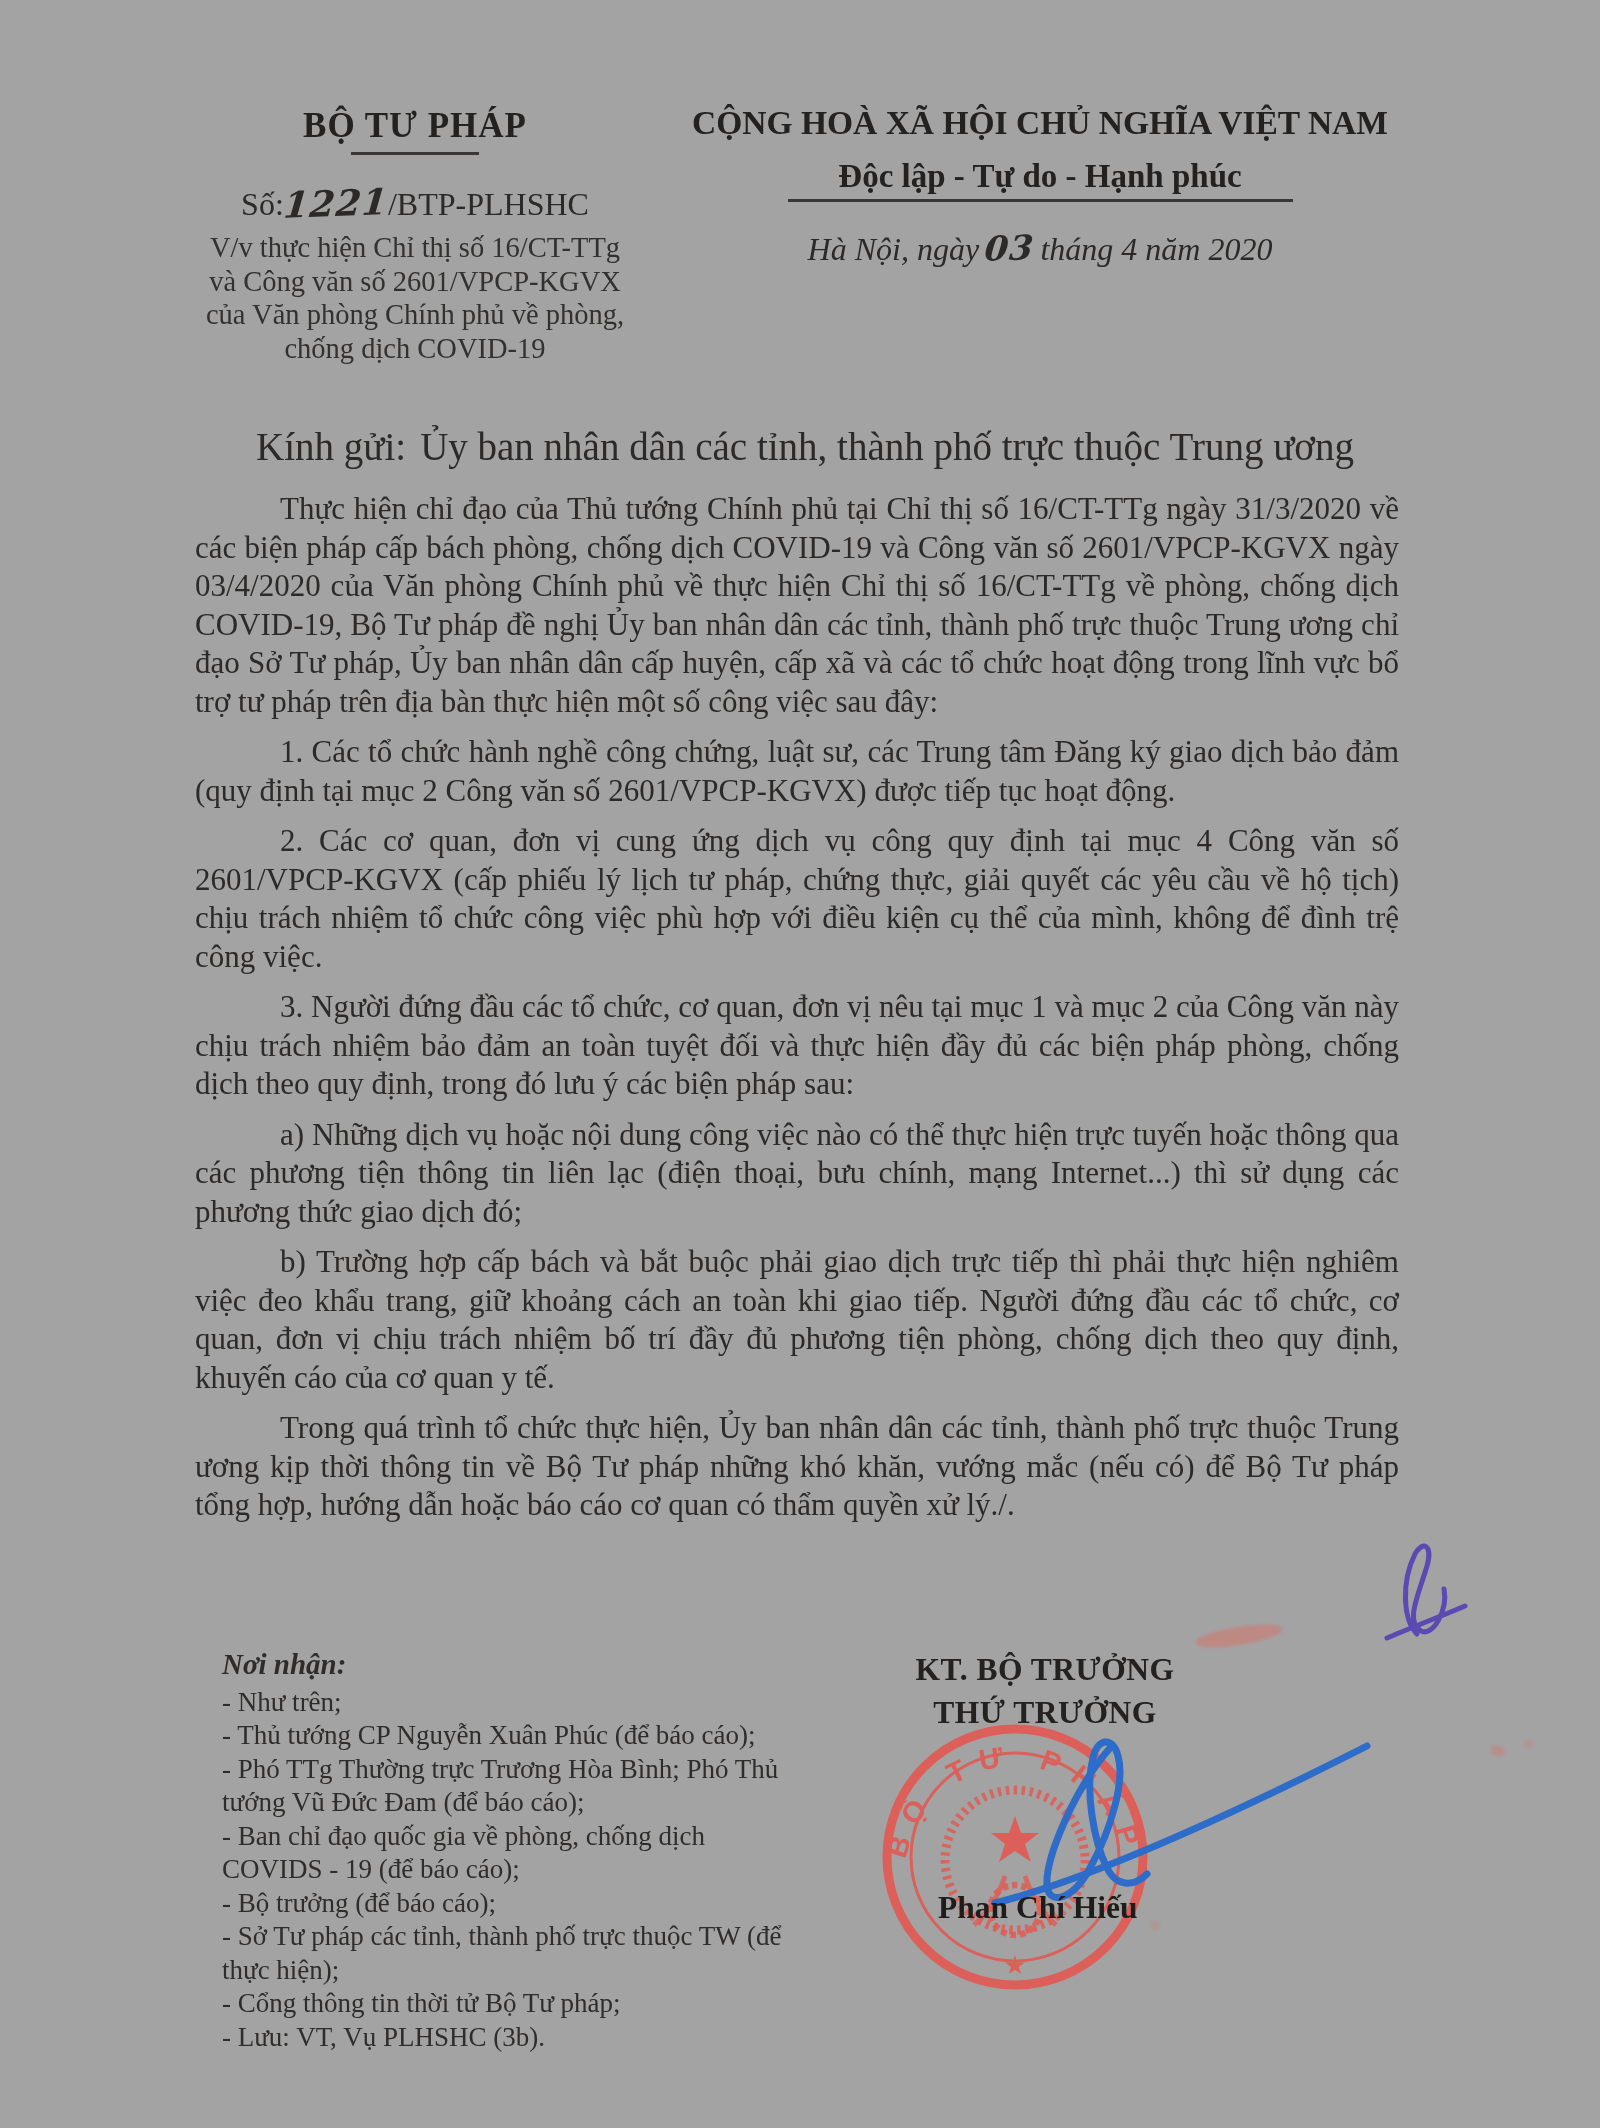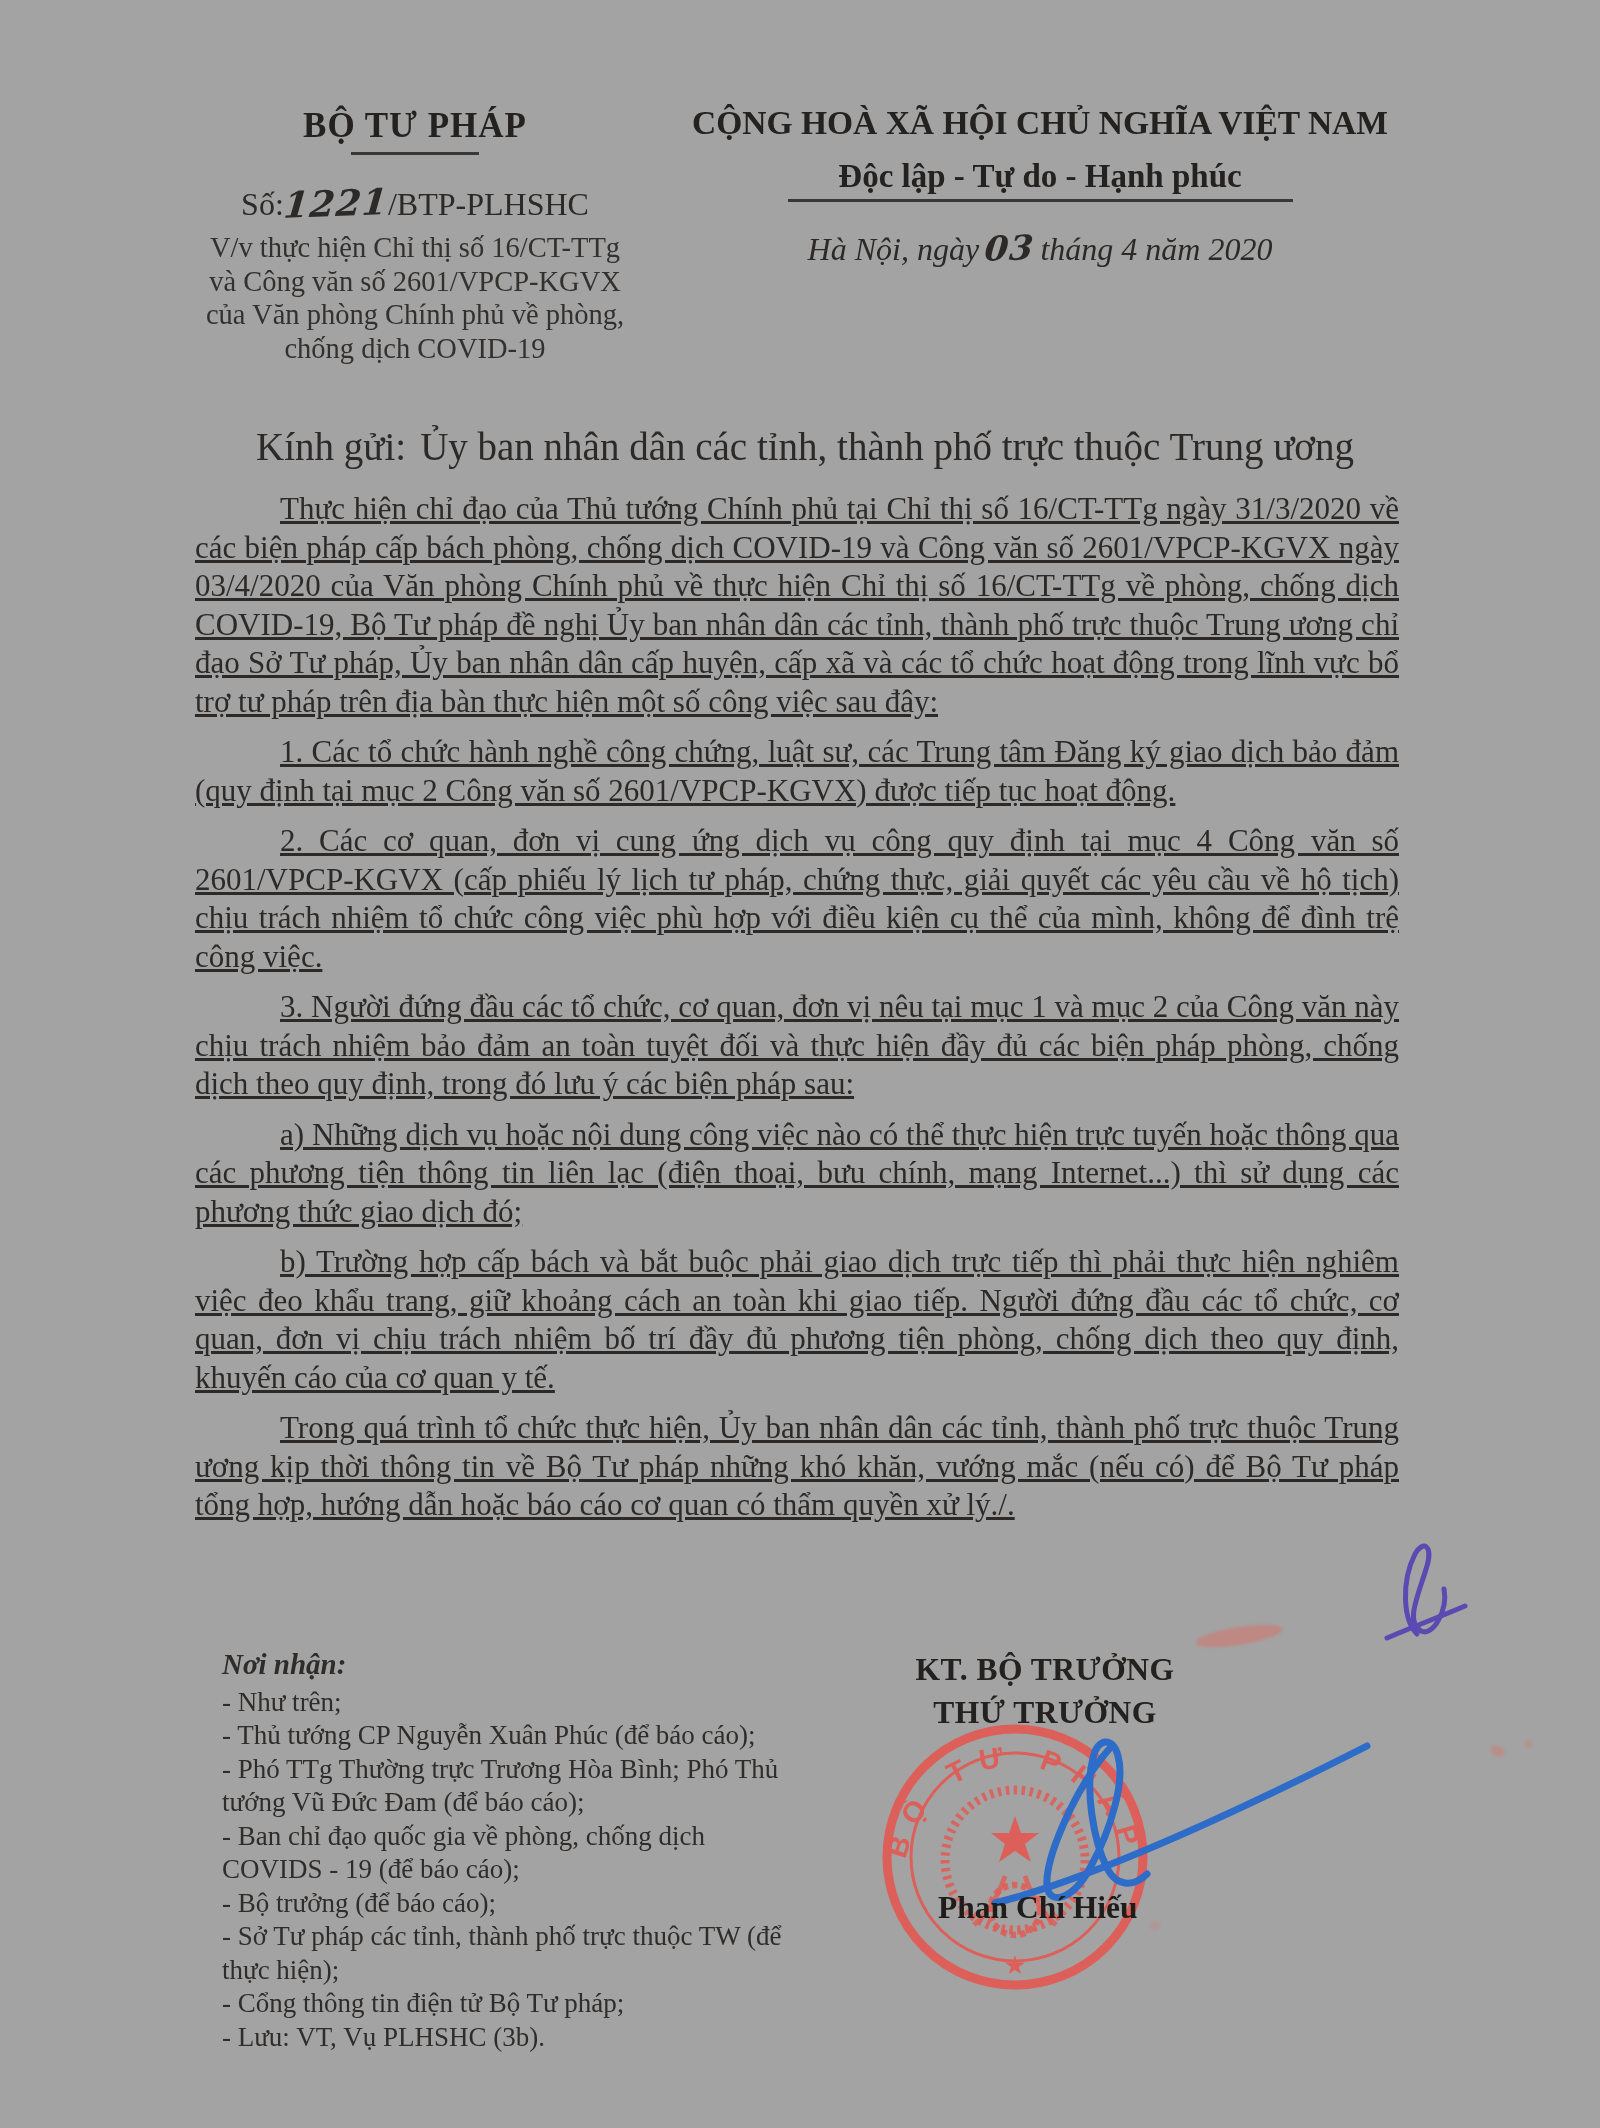--- a/index.html
+++ b/index.html
@@ -23,21 +23,21 @@
   .hdr-right{position:absolute;left:640px;top:104px;width:800px;text-align:center;}
   .country{font-size:33.5px;font-weight:bold;color:#242220;white-space:nowrap;}
   .motto{font-size:33px;font-weight:bold;margin-top:16px;color:#242220;}
   .motto-underline{width:505px;border-bottom:3px solid #3a3836;margin:4px auto 0;}
   .date-line{margin-top:26px;font-size:32px;font-style:italic;white-space:nowrap;}
   .date-line .hand{font-size:34px;margin:0 6px;}
   
   .salutation{position:absolute;left:195px;top:424px;width:1220px;text-align:center;font-size:39px;}
   .salutation .sal-label{margin-right:14px;}
   .doc-body{position:absolute;left:195px;top:490px;width:1220px;font-size:31px;line-height:38.5px;text-align:justify;}
-  .doc-body p{margin:0 16px 12px 0;text-indent:85px;text-decoration:underline;}
+  .doc-body p{margin:0 16px 12px 0;text-indent:85px;}
   
   .recipients{position:absolute;left:222px;top:1648px;width:590px;font-size:27px;line-height:33.5px;color:#2f2d2b;}
   .recipients-title{font-size:29px;font-weight:bold;font-style:italic;margin-bottom:4px;}
   .recipient-item{margin:0;}
   .sig-heading{position:absolute;left:845px;top:1652px;width:400px;text-align:center;color:#242220;}
   .sig-line1{font-size:31.5px;font-weight:bold;letter-spacing:.5px;}
   .sig-line2{font-size:31.5px;font-weight:bold;letter-spacing:.5px;margin-top:7px;}
   .stamp{position:absolute;left:878px;top:1720px;width:274px;height:274px;opacity:.88;}
   .sign-flourish{position:absolute;left:975px;top:1718px;width:400px;height:195px;}
   .signer-name{position:absolute;left:938px;top:1890px;width:324px;text-align:left;font-size:31.5px;font-weight:bold;color:#1f1d1c;z-index:5;}
@@ -94,21 +94,21 @@
   </svg>
 
   <div class="recipients">
     <div class="recipients-title">Nơi nhận:</div>
     <div class="recipient-item">- Như trên;</div>
     <div class="recipient-item">- Thủ tướng CP Nguyễn Xuân Phúc (để báo cáo);</div>
     <div class="recipient-item">- Phó TTg Thường trực Trương Hòa Bình; Phó Thủ tướng Vũ Đức Đam (để báo cáo);</div>
     <div class="recipient-item">- Ban chỉ đạo quốc gia về phòng, chống dịch COVIDS - 19 (để báo cáo);</div>
     <div class="recipient-item">- Bộ trưởng (để báo cáo);</div>
     <div class="recipient-item">- Sở Tư pháp các tỉnh, thành phố trực thuộc TW (để thực hiện);</div>
-    <div class="recipient-item">- Cổng thông tin điện tử Bộ Tư pháp;</div>
+    <div class="recipient-item">- Cổng thông tin thời tử Bộ Tư pháp;</div>
     <div class="recipient-item">- Lưu: VT, Vụ PLHSHC (3b).</div>
   </div>
 
   <div class="sig-heading">
     <div class="sig-line1">KT. BỘ TRƯỞNG</div>
     <div class="sig-line2">THỨ TRƯỞNG</div>
   </div>
 
   <svg class="stamp" viewBox="0 0 274 274">
     <g fill="none" stroke="#e4574f">

